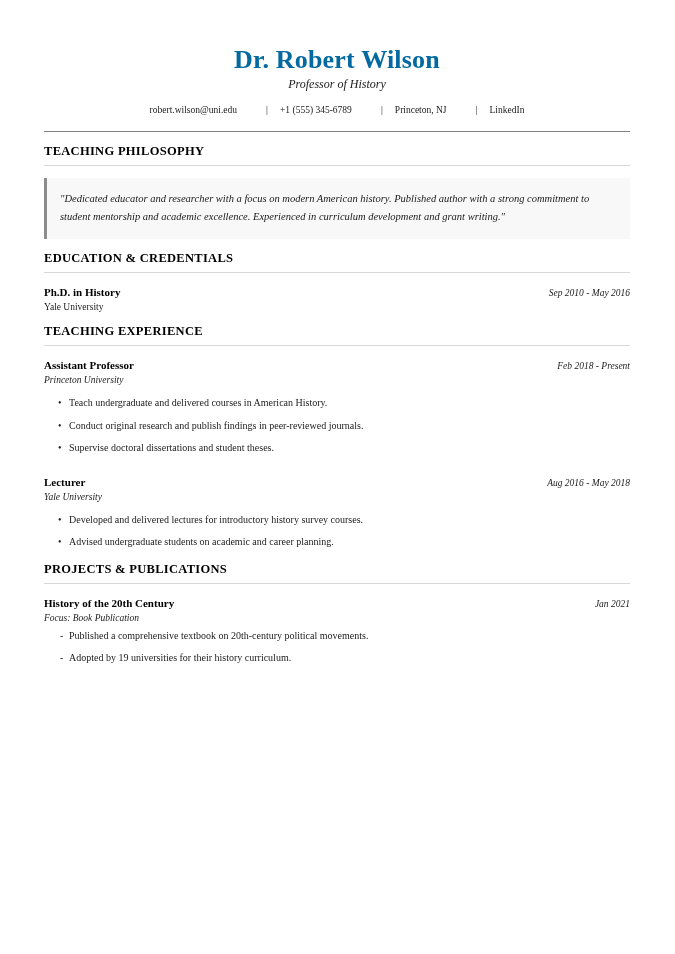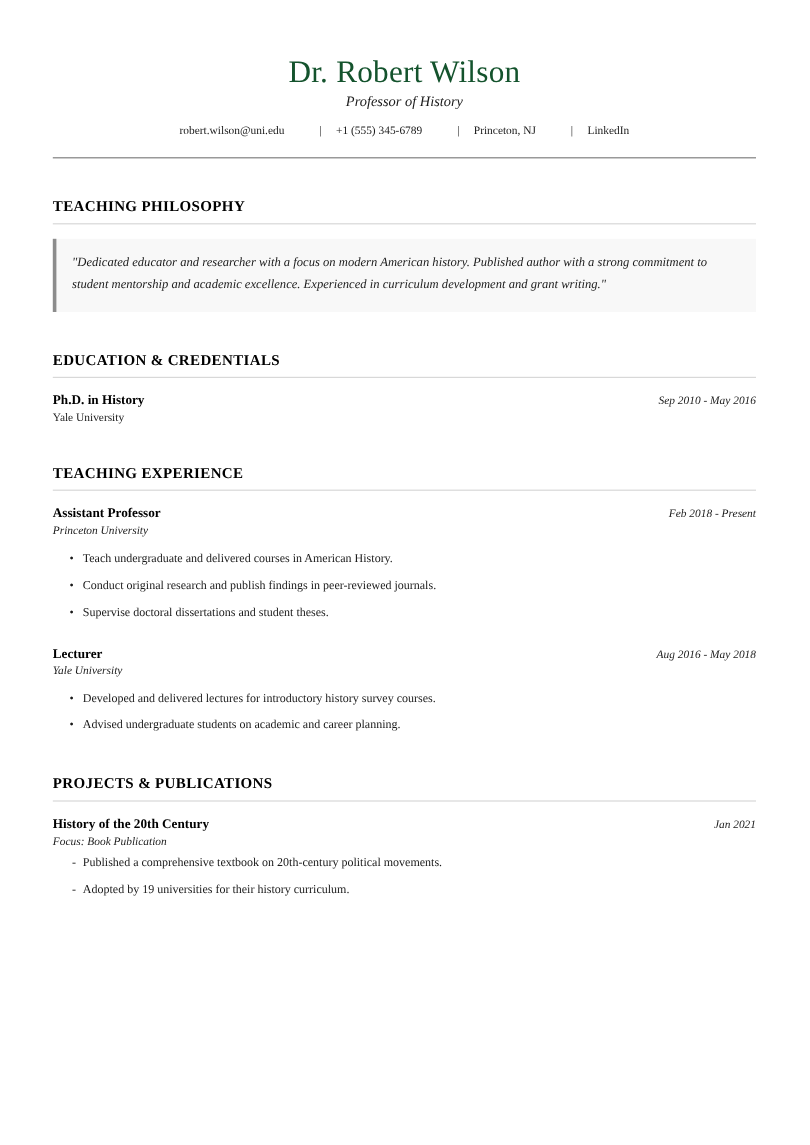--- a/index.html
+++ b/index.html
@@ -23,24 +23,24 @@
     position: relative;
   }
 
   
   .header {
     text-align: center;
     padding-top: 5px;
   }
   .name {
     font-size: 26px;
-    font-weight: normal;
+    font-weight: bold;
     letter-spacing: 0.2px;
     line-height: 1.12;
-    color: #14532d;
+    color: #0369a1;
   }
   .title {
     font-size: 12px;
     font-style: italic;
     margin-top: 3px;
     color: #1a1a1a;
   }
   .contact {
     margin-top: 13px;
     font-size: 9.5px;
@@ -59,21 +59,21 @@
     padding-right: 1px;
     color: #1a1a1a;
   }
   .header-rule {
     border: 0;
     border-top: 1.4px solid #808080;
     margin: 16px 0 0 0;
   }
 
   
-  .section { margin-top: 33px; }
+  .section { margin-top: 12px; }
   .section-title {
     font-size: 12.5px;
     font-weight: bold;
     letter-spacing: 0.3px;
     color: #000000;
     text-transform: uppercase;
   }
   .section-rule {
     border: 0;
     border-top: 1px solid #d8d8d8;

